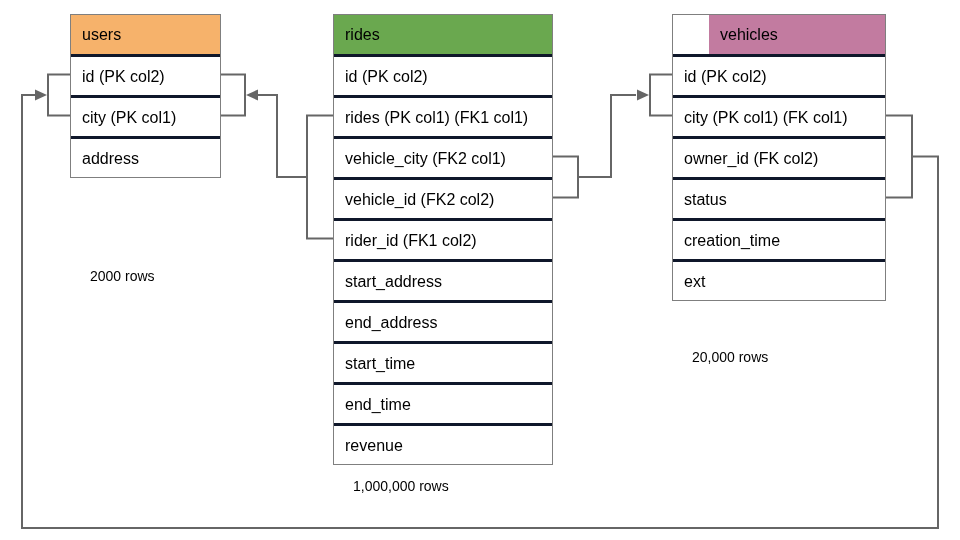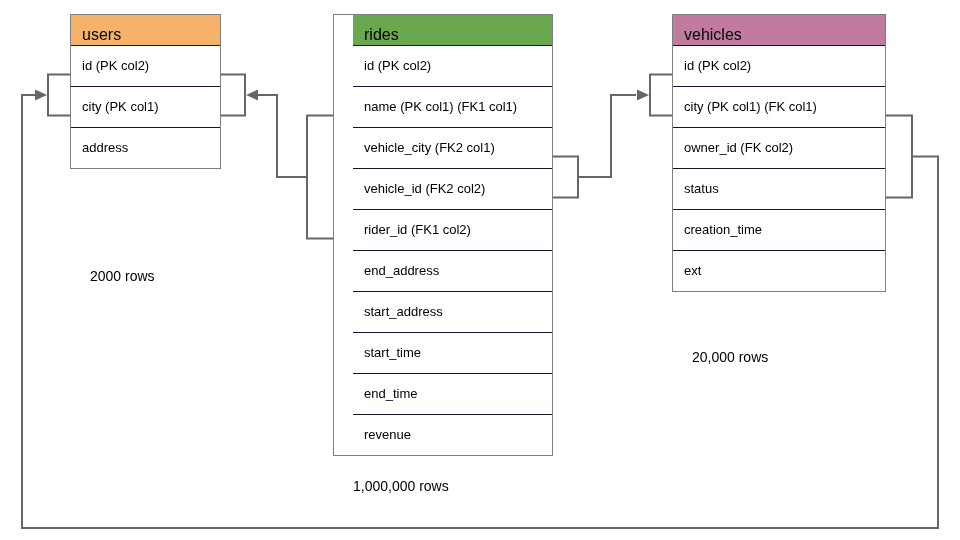--- a/index.html
+++ b/index.html
@@ -23,46 +23,46 @@
     width: 960px;
     height: 540px;
   }
   .db-table {
     position: absolute;
     background: #ffffff;
     border: 1px solid #7f7f7f;
     box-sizing: border-box;
   }
   .db-table .header {
-    height: 30px;
+    height: 39px;
     line-height: 39px;
     padding-left: 11px;
     font-size: 16px;
     white-space: nowrap;
     overflow: hidden;
   }
   .db-table .row {
     height: 41px;
     line-height: 40px;
     padding-left: 11px;
-    font-size: 13px;
-    border-top: 1px solid #0f172a;
+    font-size: 16px;
+    border-top: 3px solid #0f172a;
     box-sizing: border-box;
     background: #ffffff;
     white-space: nowrap;
     overflow: hidden;
   }
   .caption {
     position: absolute;
     font-size: 14px;
     white-space: nowrap;
     margin-left: 10px;
   }
   #t-users    { left: 70px;  top: 14px; width: 151px; }
-  #t-rides    { left: 333px; top: 14px; width: 220px; padding-left: 19px; }
+  #t-rides    { left: 333px; top: 14px; width: 220px; }
   #t-vehicles { left: 672px; top: 14px; width: 214px; }
   #cap-users    { left: 80px;  top: 268px; }
   #cap-rides    { left: 343px; top: 478px; text-align: right; }
   #cap-vehicles { left: 682px; top: 349px; }
 </style>
 </head>
 <body>
 
 <div class="canvas">
 
@@ -98,34 +98,34 @@
     <div class="header" style="background-color: rgb(246, 178, 107);">users</div>
     <div class="row">id (PK col2)</div>
     <div class="row">city (PK col1)</div>
     <div class="row">address</div>
   </div>
   <div class="caption" id="cap-users">2000 rows</div>
 
   <div class="db-table" id="t-rides">
     <div class="header" style="background-color: rgb(106, 168, 79);">rides</div>
     <div class="row">id (PK col2)</div>
-    <div class="row">name (PK col1) (FK1 col1)</div>
+    <div class="row">rides (PK col1) (FK1 col1)</div>
     <div class="row">vehicle_city (FK2 col1)</div>
     <div class="row">vehicle_id (FK2 col2)</div>
     <div class="row">rider_id (FK1 col2)</div>
+    <div class="row">start_address</div>
     <div class="row">end_address</div>
-    <div class="row">start_address</div>
     <div class="row">start_time</div>
     <div class="row">end_time</div>
     <div class="row">revenue</div>
   </div>
   <div class="caption" id="cap-rides">1,000,000 rows</div>
 
   <div class="db-table" id="t-vehicles">
-    <div class="header" style="background-color: rgb(194, 123, 160);">vehicles</div>
+    <div class="header" style="background-color: rgb(194, 123, 160); margin-left: 36px;">vehicles</div>
     <div class="row">id (PK col2)</div>
     <div class="row">city (PK col1) (FK col1)</div>
     <div class="row">owner_id (FK col2)</div>
     <div class="row">status</div>
     <div class="row">creation_time</div>
     <div class="row">ext</div>
   </div>
   <div class="caption" id="cap-vehicles">20,000 rows</div>
 
 </div>

